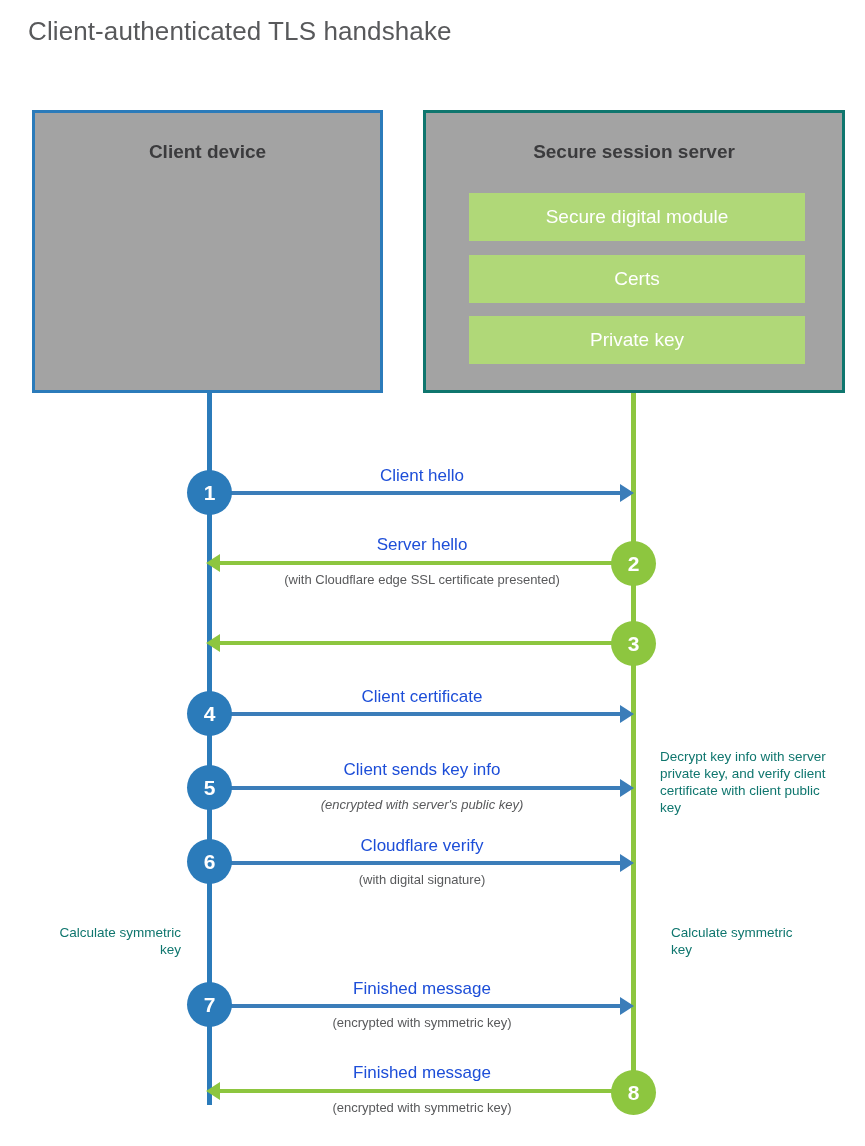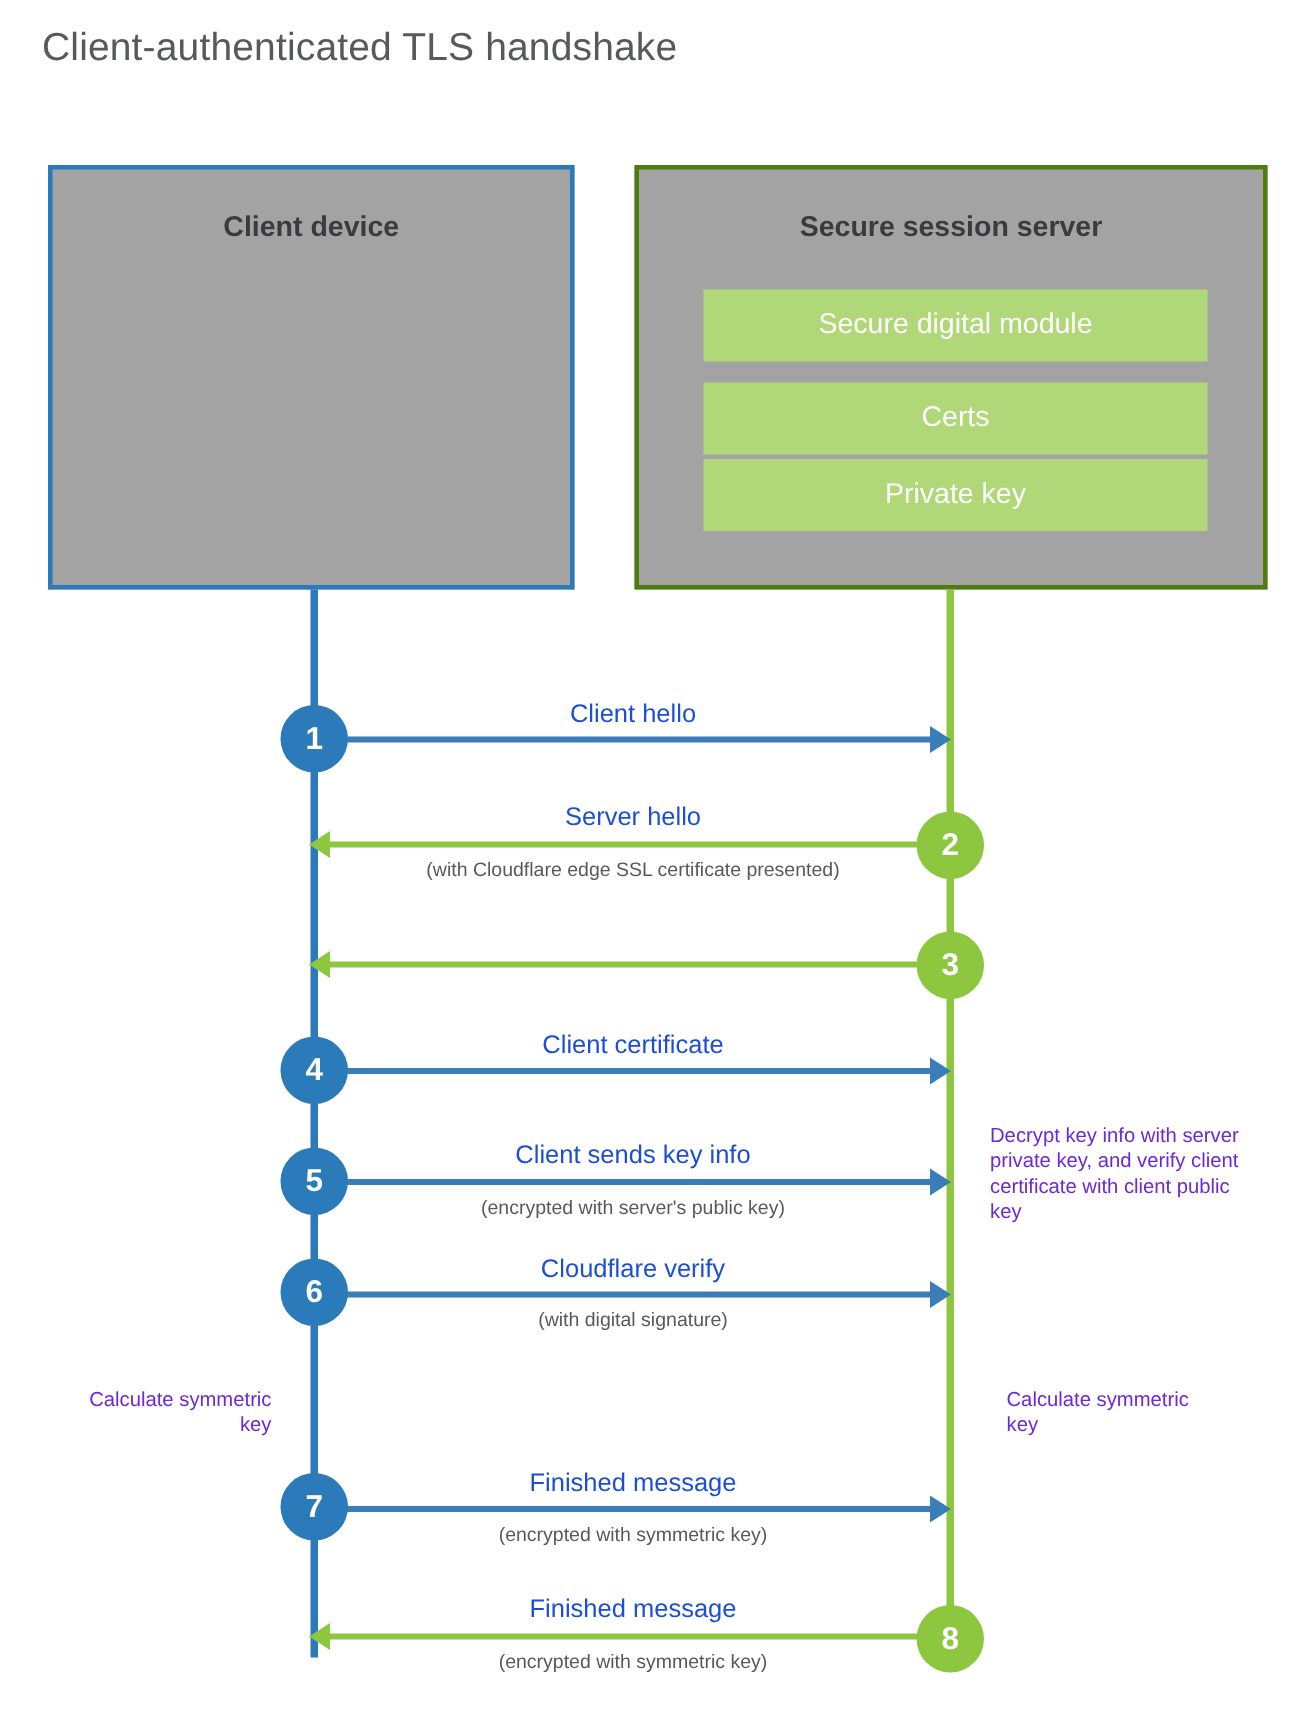--- a/index.html
+++ b/index.html
@@ -42,21 +42,21 @@
     top: 110px;
     width: 351px;
     height: 283px;
     border: 3px solid #2b7bba;
   }
   #server-box {
     left: 423px;
     top: 110px;
     width: 422px;
     height: 283px;
-    border: 3px solid #4d7c0f;
+    border: 3px solid #0f766e;
   }
   .actor-title {
     position: absolute;
     left: 0;
     right: 0;
     top: 28px;
     text-align: center;
     font-size: 19px;
     font-weight: bold;
     color: #3b3b3d;
@@ -86,21 +86,21 @@
     background: #b0d878;
     color: #ffffff;
     font-size: 19px;
     display: flex;
     align-items: center;
     justify-content: center;
     text-align: center;
   }
   #server-block-0 { top: 80px; }
   #server-block-1 { top: 142px; }
-  #server-block-2 { top: 193px; }
+  #server-block-2 { top: 203px; }
 
   
   .lifeline {
     position: absolute;
     width: 5px;
   }
   #client-lifeline {
     left: 207px;
     top: 393px;
     height: 712px;
@@ -159,21 +159,21 @@
     position: absolute;
     text-align: center;
     color: #58595b;
     font-size: 13px;
     white-space: nowrap;
   }
 
   
   .side-note {
     position: absolute;
-    color: #6d28d9;
+    color: #0f766e;
     font-size: 13.5px;
     line-height: 17px;
   }
   .side-note.right-align { text-align: right; }
   .side-note.left-align { text-align: left; }
 </style>
 </head>
 <body>
 
 <div id="page">
@@ -210,21 +210,21 @@
   <div class="step-circle green" style="left:611px; top:621px;">3</div>
 
   <div class="msg-label" style="left:210px; top:687px; width:424px;">Client certificate</div>
   <div class="msg-line blue" style="left:209px; top:712px; width:411px;"></div>
   <div class="arrow-head right blue" style="left:620px; top:705px;"></div>
   <div class="step-circle blue" style="left:187px; top:691px;">4</div>
 
   <div class="msg-label" style="left:210px; top:760px; width:424px;">Client sends key info</div>
   <div class="msg-line blue" style="left:209px; top:786px; width:411px;"></div>
   <div class="arrow-head right blue" style="left:620px; top:779px;"></div>
-  <div class="msg-sublabel" style="left:210px; top:797px; width:424px;">(encrypted with server's public key)</div>
+  <div class="msg-sublabel" style="left:210px; top:797px; width:424px;font-style:italic;">(encrypted with server's public key)</div>
   <div class="step-circle blue" style="left:187px; top:765px;">5</div>
 
   <div class="msg-label" style="left:210px; top:836px; width:424px;">Cloudflare verify</div>
   <div class="msg-line blue" style="left:209px; top:861px; width:411px;"></div>
   <div class="arrow-head right blue" style="left:620px; top:854px;"></div>
   <div class="msg-sublabel" style="left:210px; top:872px; width:424px;">(with digital signature)</div>
   <div class="step-circle blue" style="left:187px; top:839px;">6</div>
 
   <div class="msg-label" style="left:210px; top:979px; width:424px;">Finished message</div>
   <div class="msg-line blue" style="left:209px; top:1004px; width:411px;"></div>

